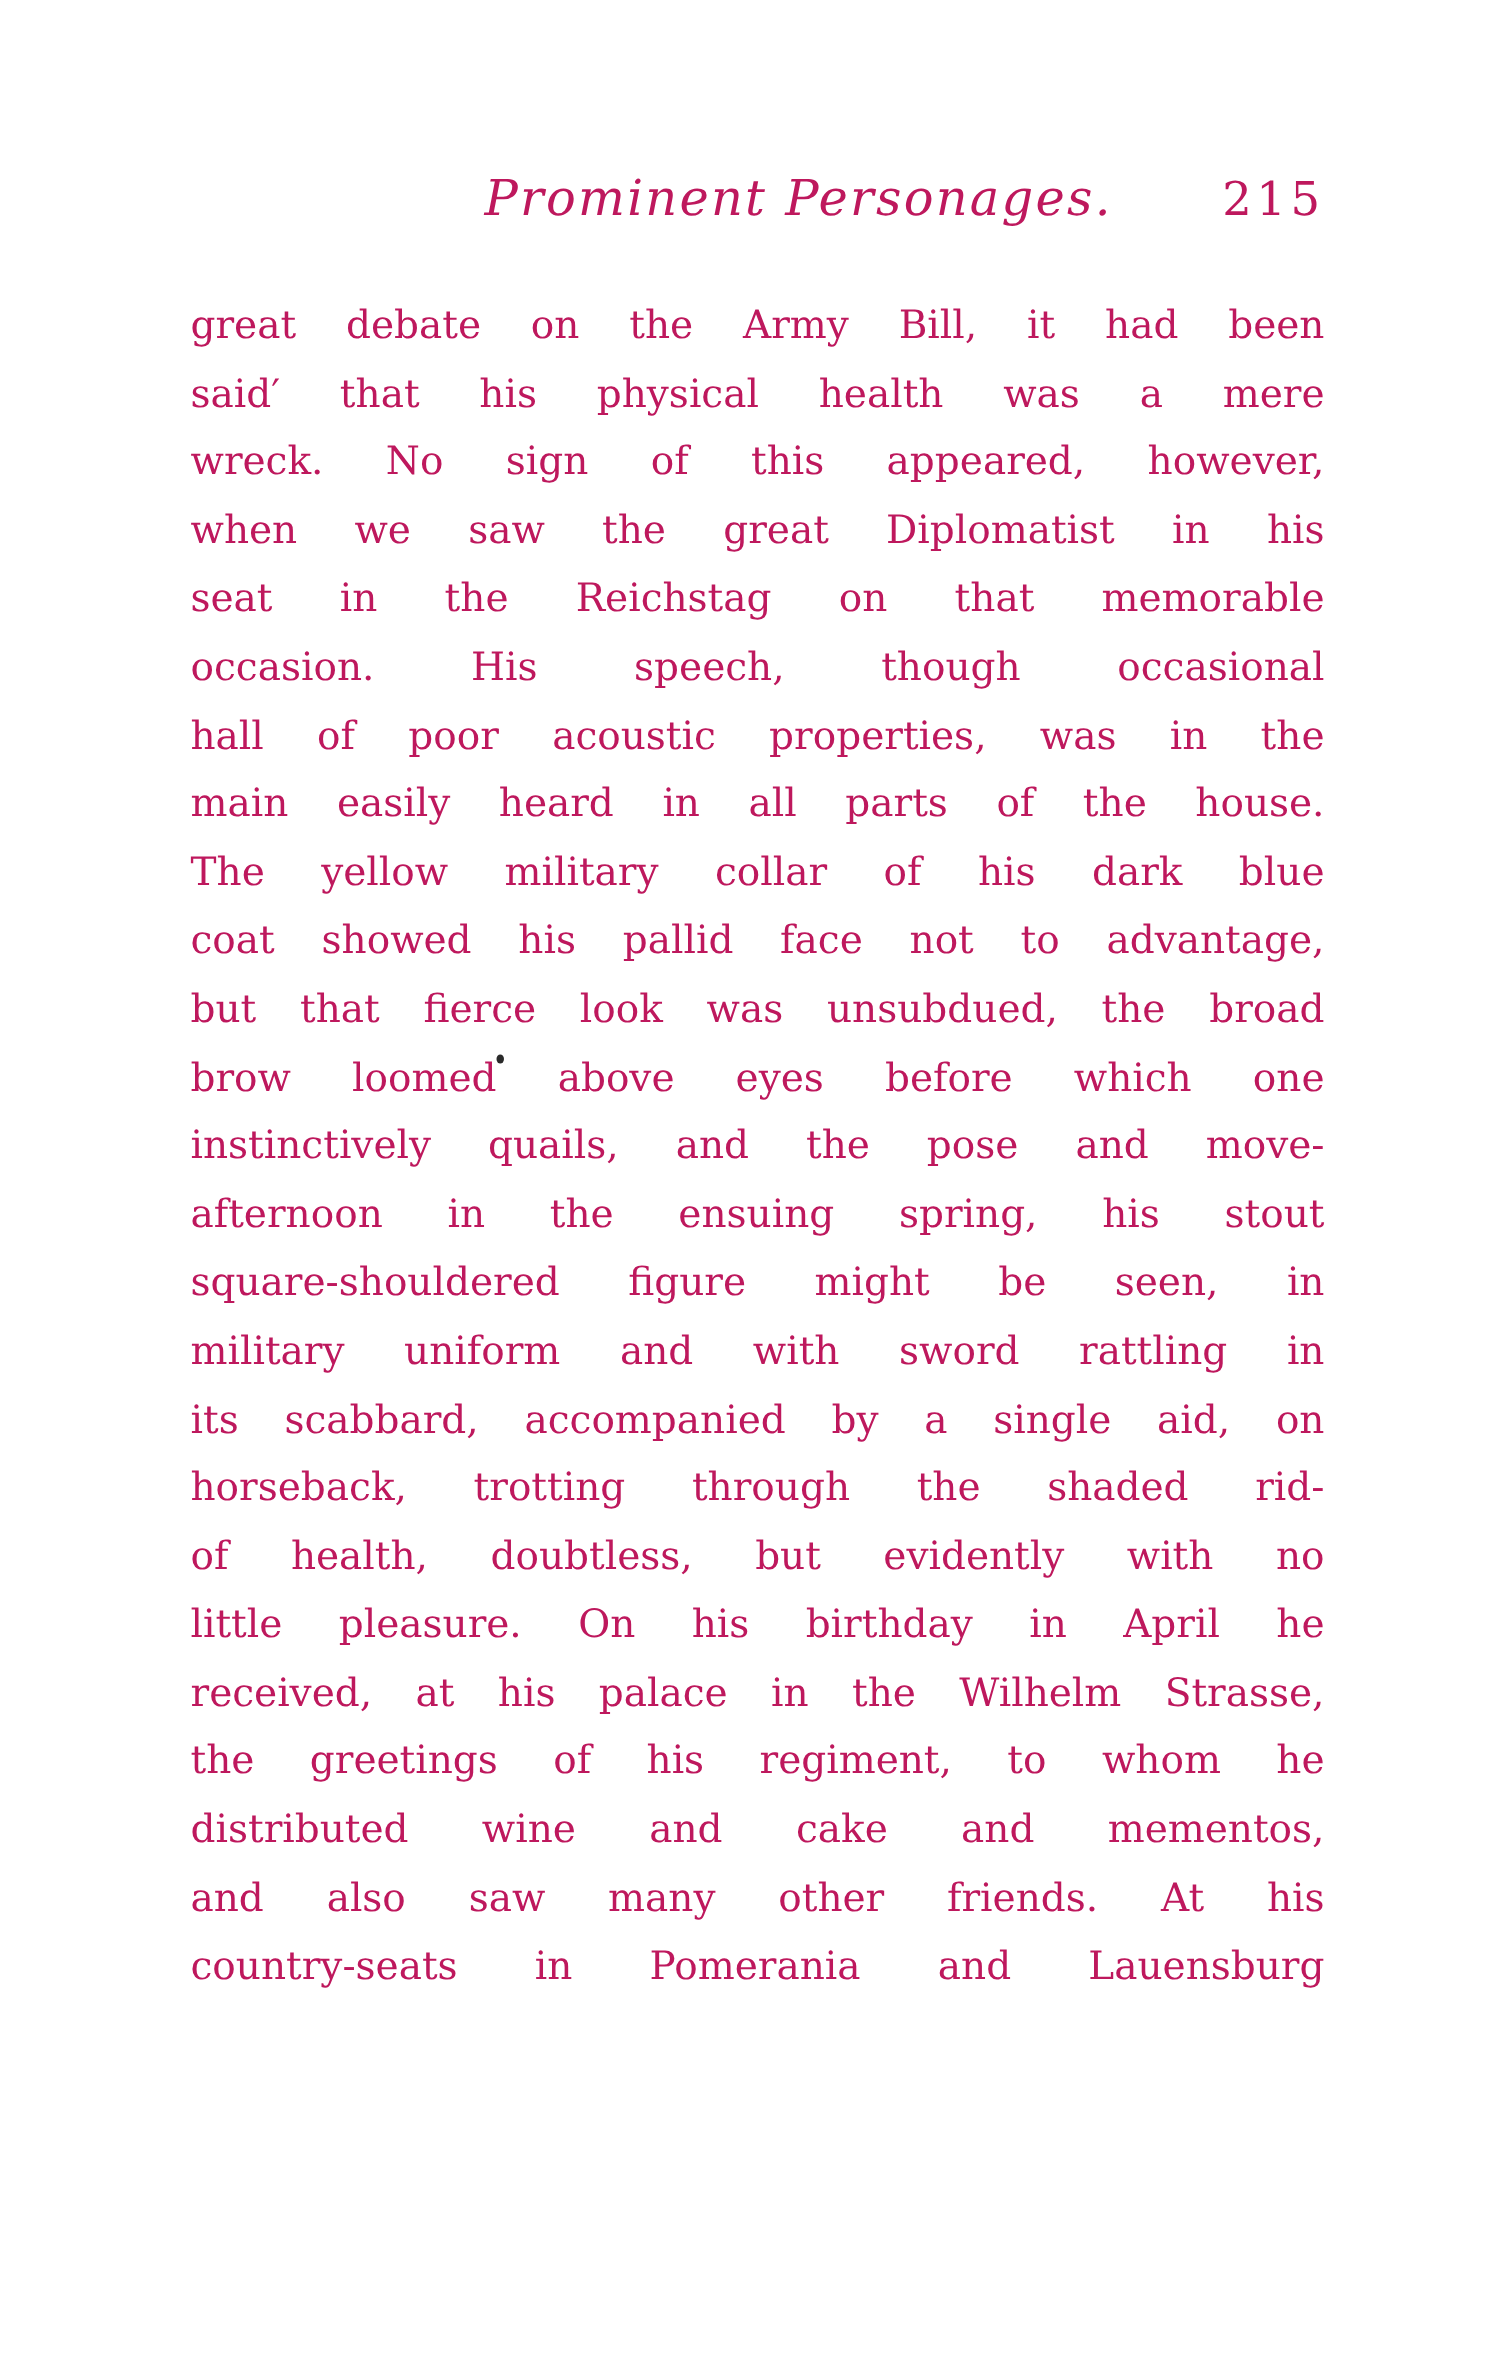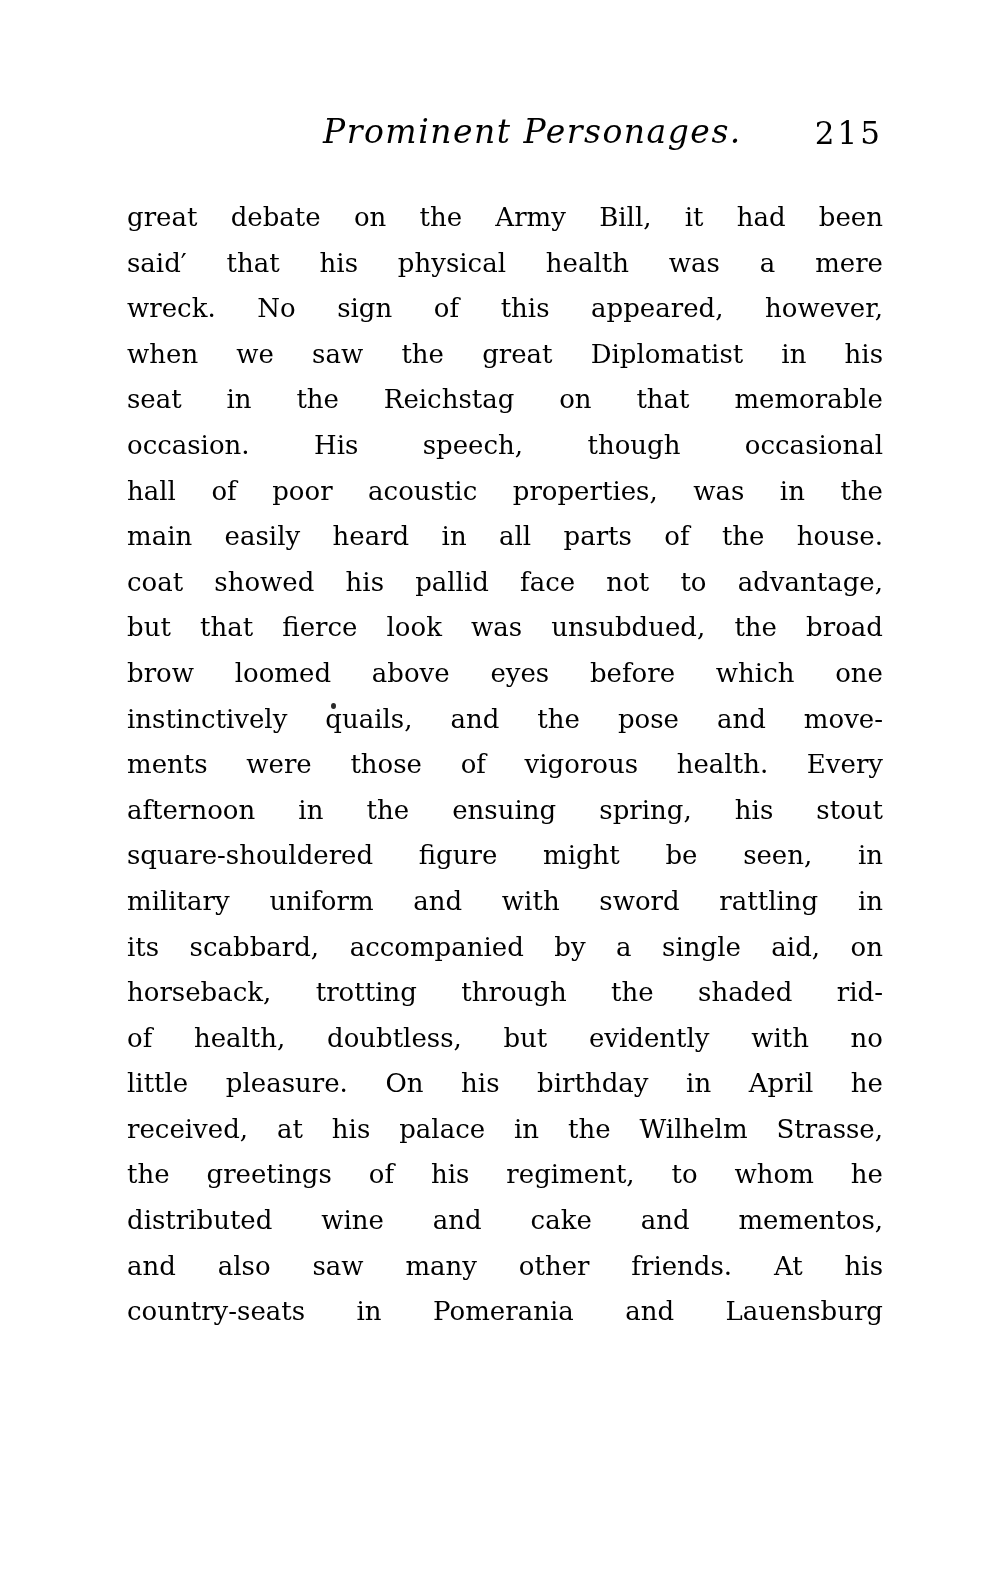--- a/index.html
+++ b/index.html
@@ -6,21 +6,21 @@
     margin: 0;
     padding: 0;
     background: #ffffff;
   }
   .page {
     position: relative;
     width: 1000px;
     height: 1582px;
     background: #ffffff;
     font-family: "DejaVu Serif", serif;
-    color: #000000;
+    color: #be185d;
     overflow: hidden;
   }
   .running-title {
     position: absolute;
     left: 323px;
     top: 112px;
     font-style: italic;
     font-size: 33px;
     line-height: 40px;
     letter-spacing: 1.5px;
@@ -71,25 +71,25 @@
 
   <div class="body-text">
     <div class="line">great debate on the Army Bill, it had been</div>
     <div class="line">said′ that his physical health was a mere</div>
     <div class="line">wreck. No sign of this appeared, however,</div>
     <div class="line">when we saw the great Diplomatist in his</div>
     <div class="line">seat in the Reichstag on that memorable</div>
     <div class="line">occasion. His speech, though occasional</div>
     <div class="line">hall of poor acoustic properties, was in the</div>
     <div class="line">main easily heard in all parts of the house.</div>
+    <div class="line">The yellow military collar of his dark blue</div>
     <div class="line">coat showed his pallid face not to advantage,</div>
     <div class="line">but that fierce look was unsubdued, the broad</div>
     <div class="line">brow loomed above eyes before which one</div>
     <div class="line">instinctively quails, and the pose and move-</div>
-    <div class="line">ments were those of vigorous health. Every</div>
     <div class="line">afternoon in the ensuing spring, his stout</div>
     <div class="line">square-shouldered figure might be seen, in</div>
     <div class="line">military uniform and with sword rattling in</div>
     <div class="line">its scabbard, accompanied by a single aid, on</div>
     <div class="line">horseback, trotting through the shaded rid-</div>
     <div class="line">of health, doubtless, but evidently with no</div>
     <div class="line">little pleasure. On his birthday in April he</div>
     <div class="line">received, at his palace in the Wilhelm Strasse,</div>
     <div class="line">the greetings of his regiment, to whom he</div>
     <div class="line">distributed wine and cake and mementos,</div>

